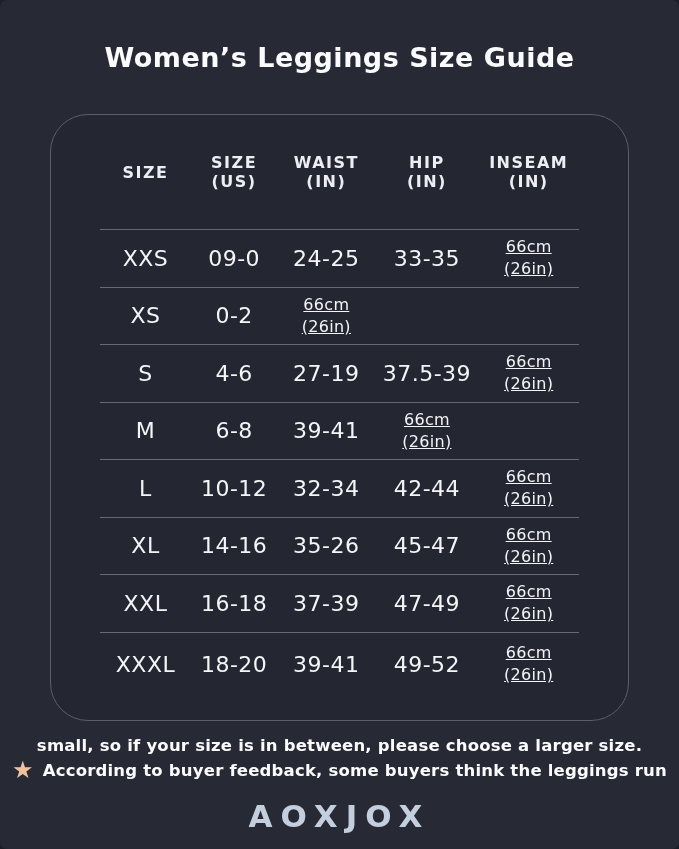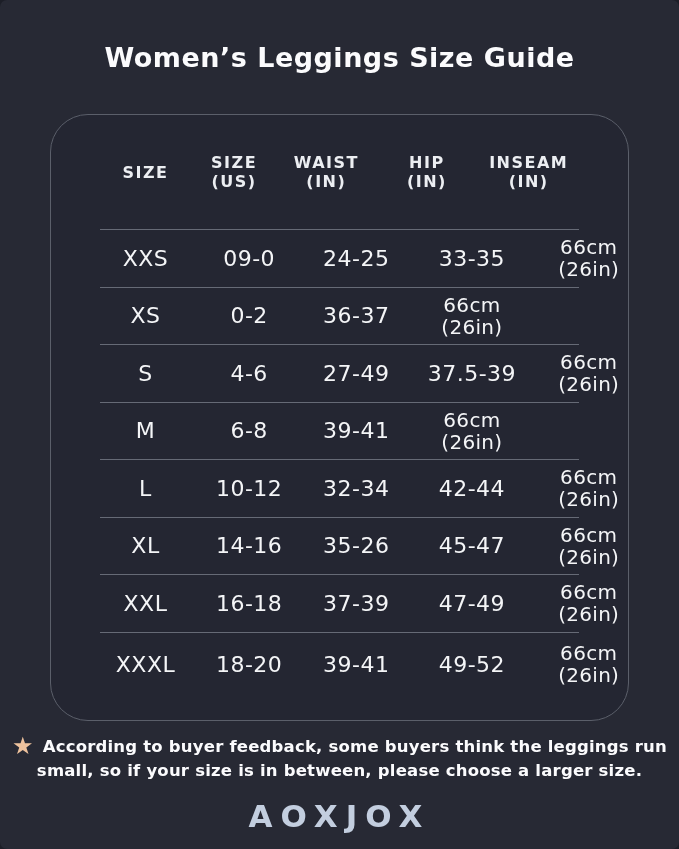--- a/index.html
+++ b/index.html
@@ -44,31 +44,30 @@
     text-align: center;
     font-weight: bold;
     font-size: 16px;
     letter-spacing: 1.5px;
     line-height: 19px;
     color: #eceef2;
   }
   .drow {
     height: 57.5px;
     border-top: 1px solid rgba(185,190,201,0.45);
-    gap: 15px;
   }
   .drow:last-child { height: 64px; }
   .cell {
     text-align: center;
     font-size: 22px;
     letter-spacing: 0.5px;
     color: #f4f5f7;
     white-space: nowrap;
   }
-  .cell-inseam { font-size: 20px; line-height: 22px; letter-spacing: 0.3px; }
+  .cell-inseam { font-size: 16px; line-height: 22px; letter-spacing: 0.3px; text-decoration: underline; }
   .footnote {
     margin-top: 13px;
     text-align: center;
     font-size: 16.5px;
     font-weight: bold;
     line-height: 24px;
     color: #fbfbfd;
     letter-spacing: 0.2px;
   }
   .star {
@@ -130,31 +129,30 @@
         <div class="cell">33-35</div>
         <div class="cell cell-inseam">
           <div>66cm</div>
           <div>(26in)</div>
         </div>
       </div>
 
       <div class="trow drow">
         <div class="cell">XS</div>
         <div class="cell">0-2</div>
-        <div class="cell">36-37</div>
         <div class="cell cell-inseam">
           <div>66cm</div>
           <div>(26in)</div>
         </div>
       </div>
 
       <div class="trow drow">
         <div class="cell">S</div>
         <div class="cell">4-6</div>
-        <div class="cell">27-49</div>
+        <div class="cell">27-19</div>
         <div class="cell">37.5-39</div>
         <div class="cell cell-inseam">
           <div>66cm</div>
           <div>(26in)</div>
         </div>
       </div>
 
       <div class="trow drow">
         <div class="cell">M</div>
         <div class="cell">6-8</div>
@@ -206,19 +204,19 @@
         <div class="cell cell-inseam">
           <div>66cm</div>
           <div>(26in)</div>
         </div>
       </div>
 
     </div>
   </div>
 
   <div class="footnote">
+    <div><span>small, so if your size is in between, please choose a larger size.</span></div>
     <div><span class="star">★</span><span>According to buyer feedback, some buyers think the leggings run</span></div>
-    <div><span>small, so if your size is in between, please choose a larger size.</span></div>
   </div>
 
   <div class="brand">AOXJOX</div>
 
 </div>
 
 </body></html>

